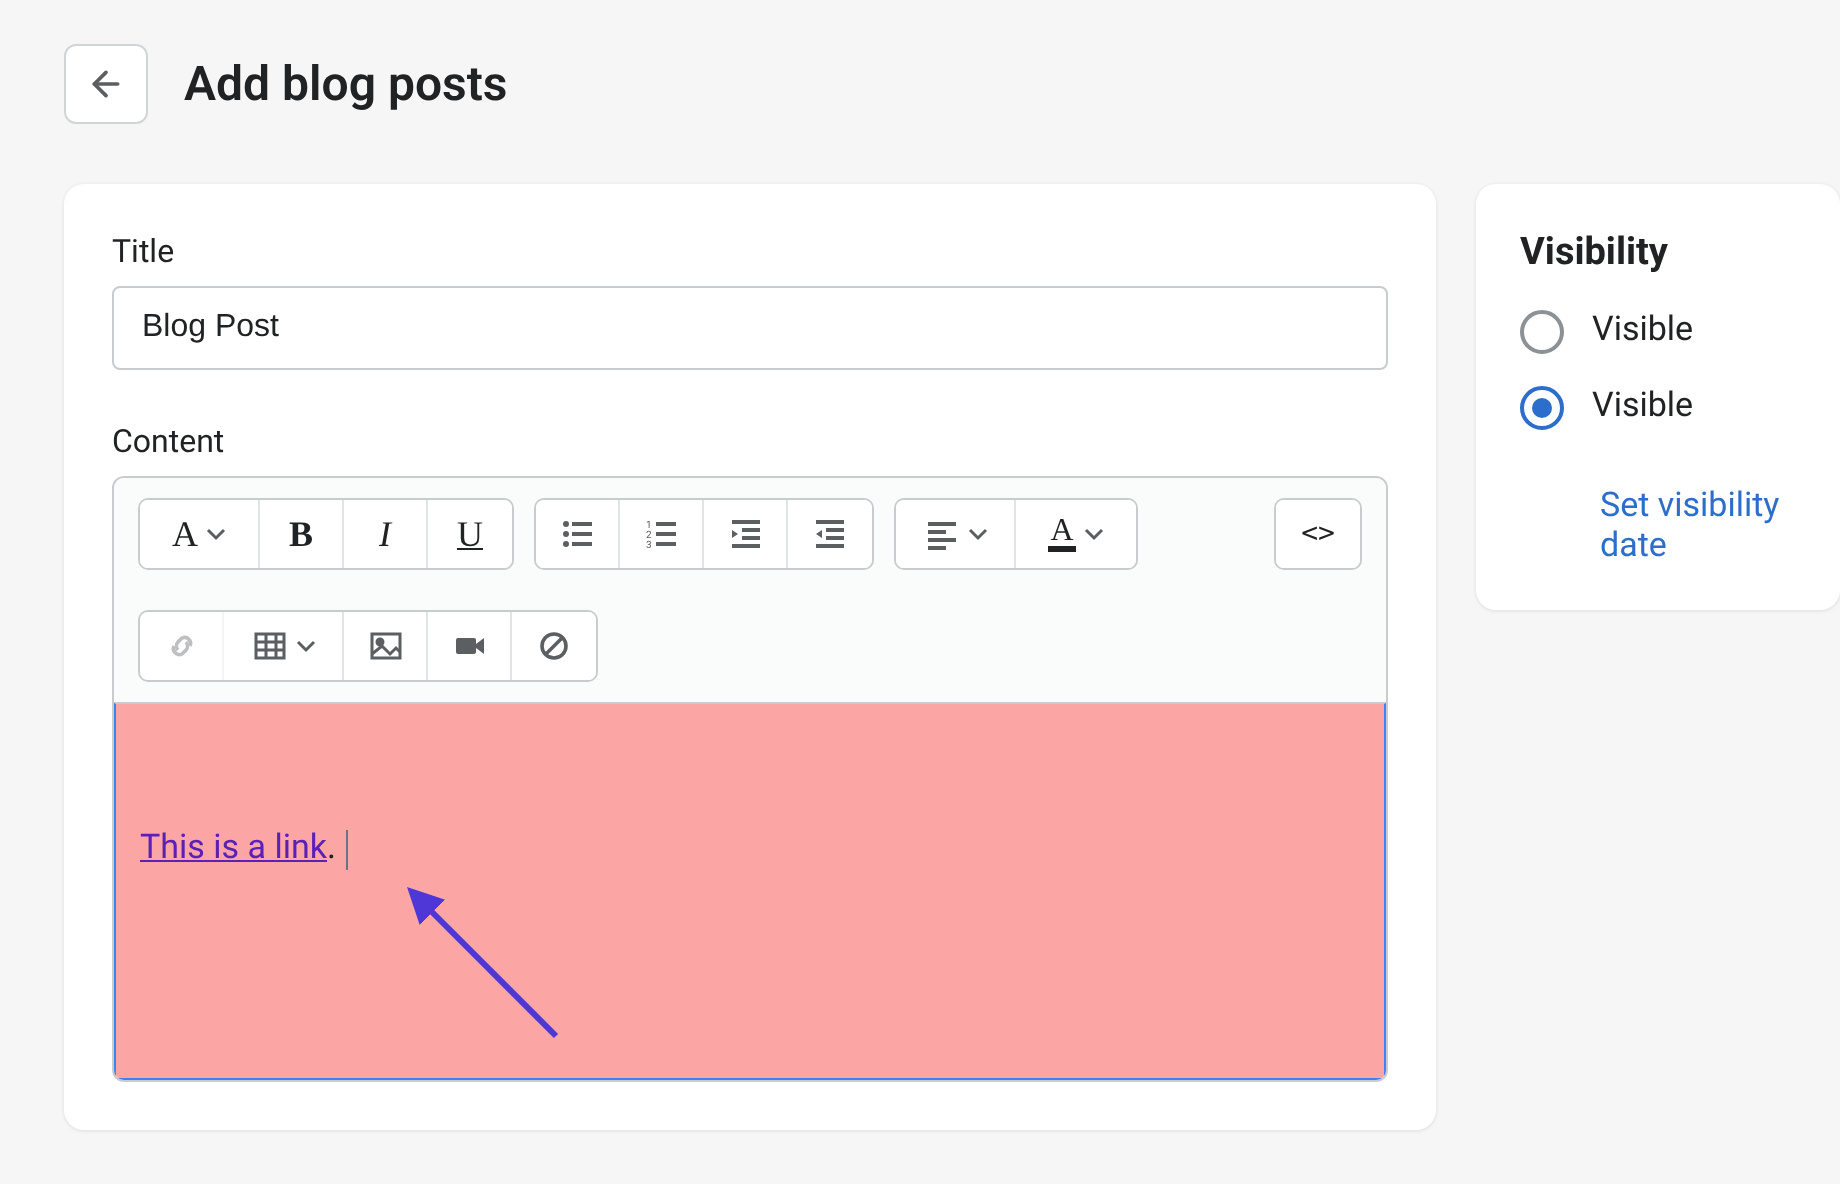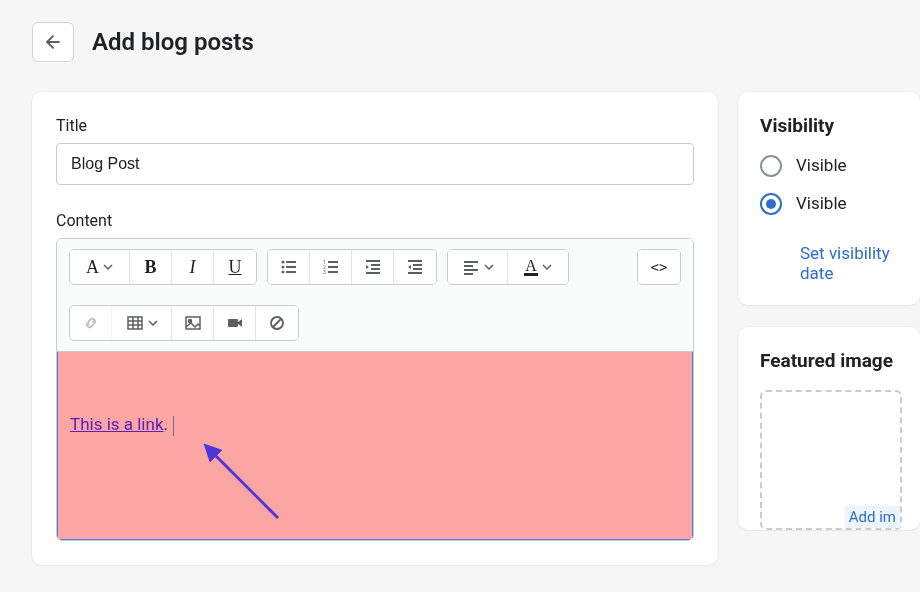--- a/index.html
+++ b/index.html
@@ -391,20 +391,14 @@
       </div>
       <div class="radio-row">
         <div class="radio checked">
             <div class="radio-dot"></div>
           </div>
         <span>Visible</span>
       </div>
       <span class="link-text">Set visibility date</span>
     </div>
 
-    <div class="side-card" style="padding-bottom:0;">
-      <div class="side-title">Featured image</div>
-      <div class="featured-dropzone">
-        <div class="featured-add">Add im</div>
-      </div>
-    </div>
   </div>
 </div>
 
 </body></html>

